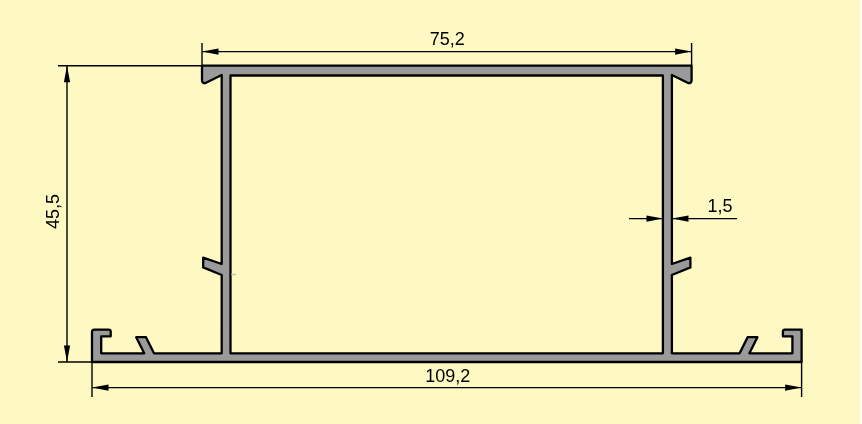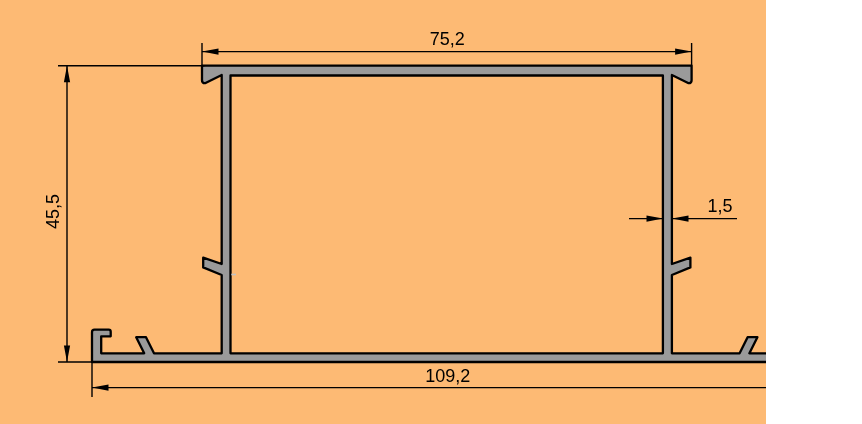--- a/index.html
+++ b/index.html
@@ -1,16 +1,16 @@
 <!DOCTYPE html>
 <html><head>
 <meta charset="utf-8">
 <style>
   html,body{margin:0;padding:0;background:#ffffff;}
-  .wrap{width:766px;height:424px;position:relative;background:#fdba74;overflow:hidden;}
+  .wrap{width:860px;height:424px;position:relative;background:#fef9c3;overflow:hidden;}
   svg{position:absolute;left:0;top:0;}
   text{font-family:"Liberation Sans",sans-serif;font-size:18px;fill:#000000;}
 </style>
 </head>
 <body>
 <div class="wrap">
 <svg width="862" height="424" viewBox="0 0 862 424">
 
   <path fill="#9a9a9a" stroke="#000000" stroke-width="2.3" stroke-linejoin="round" fill-rule="evenodd" d="
     M 202 65.7

